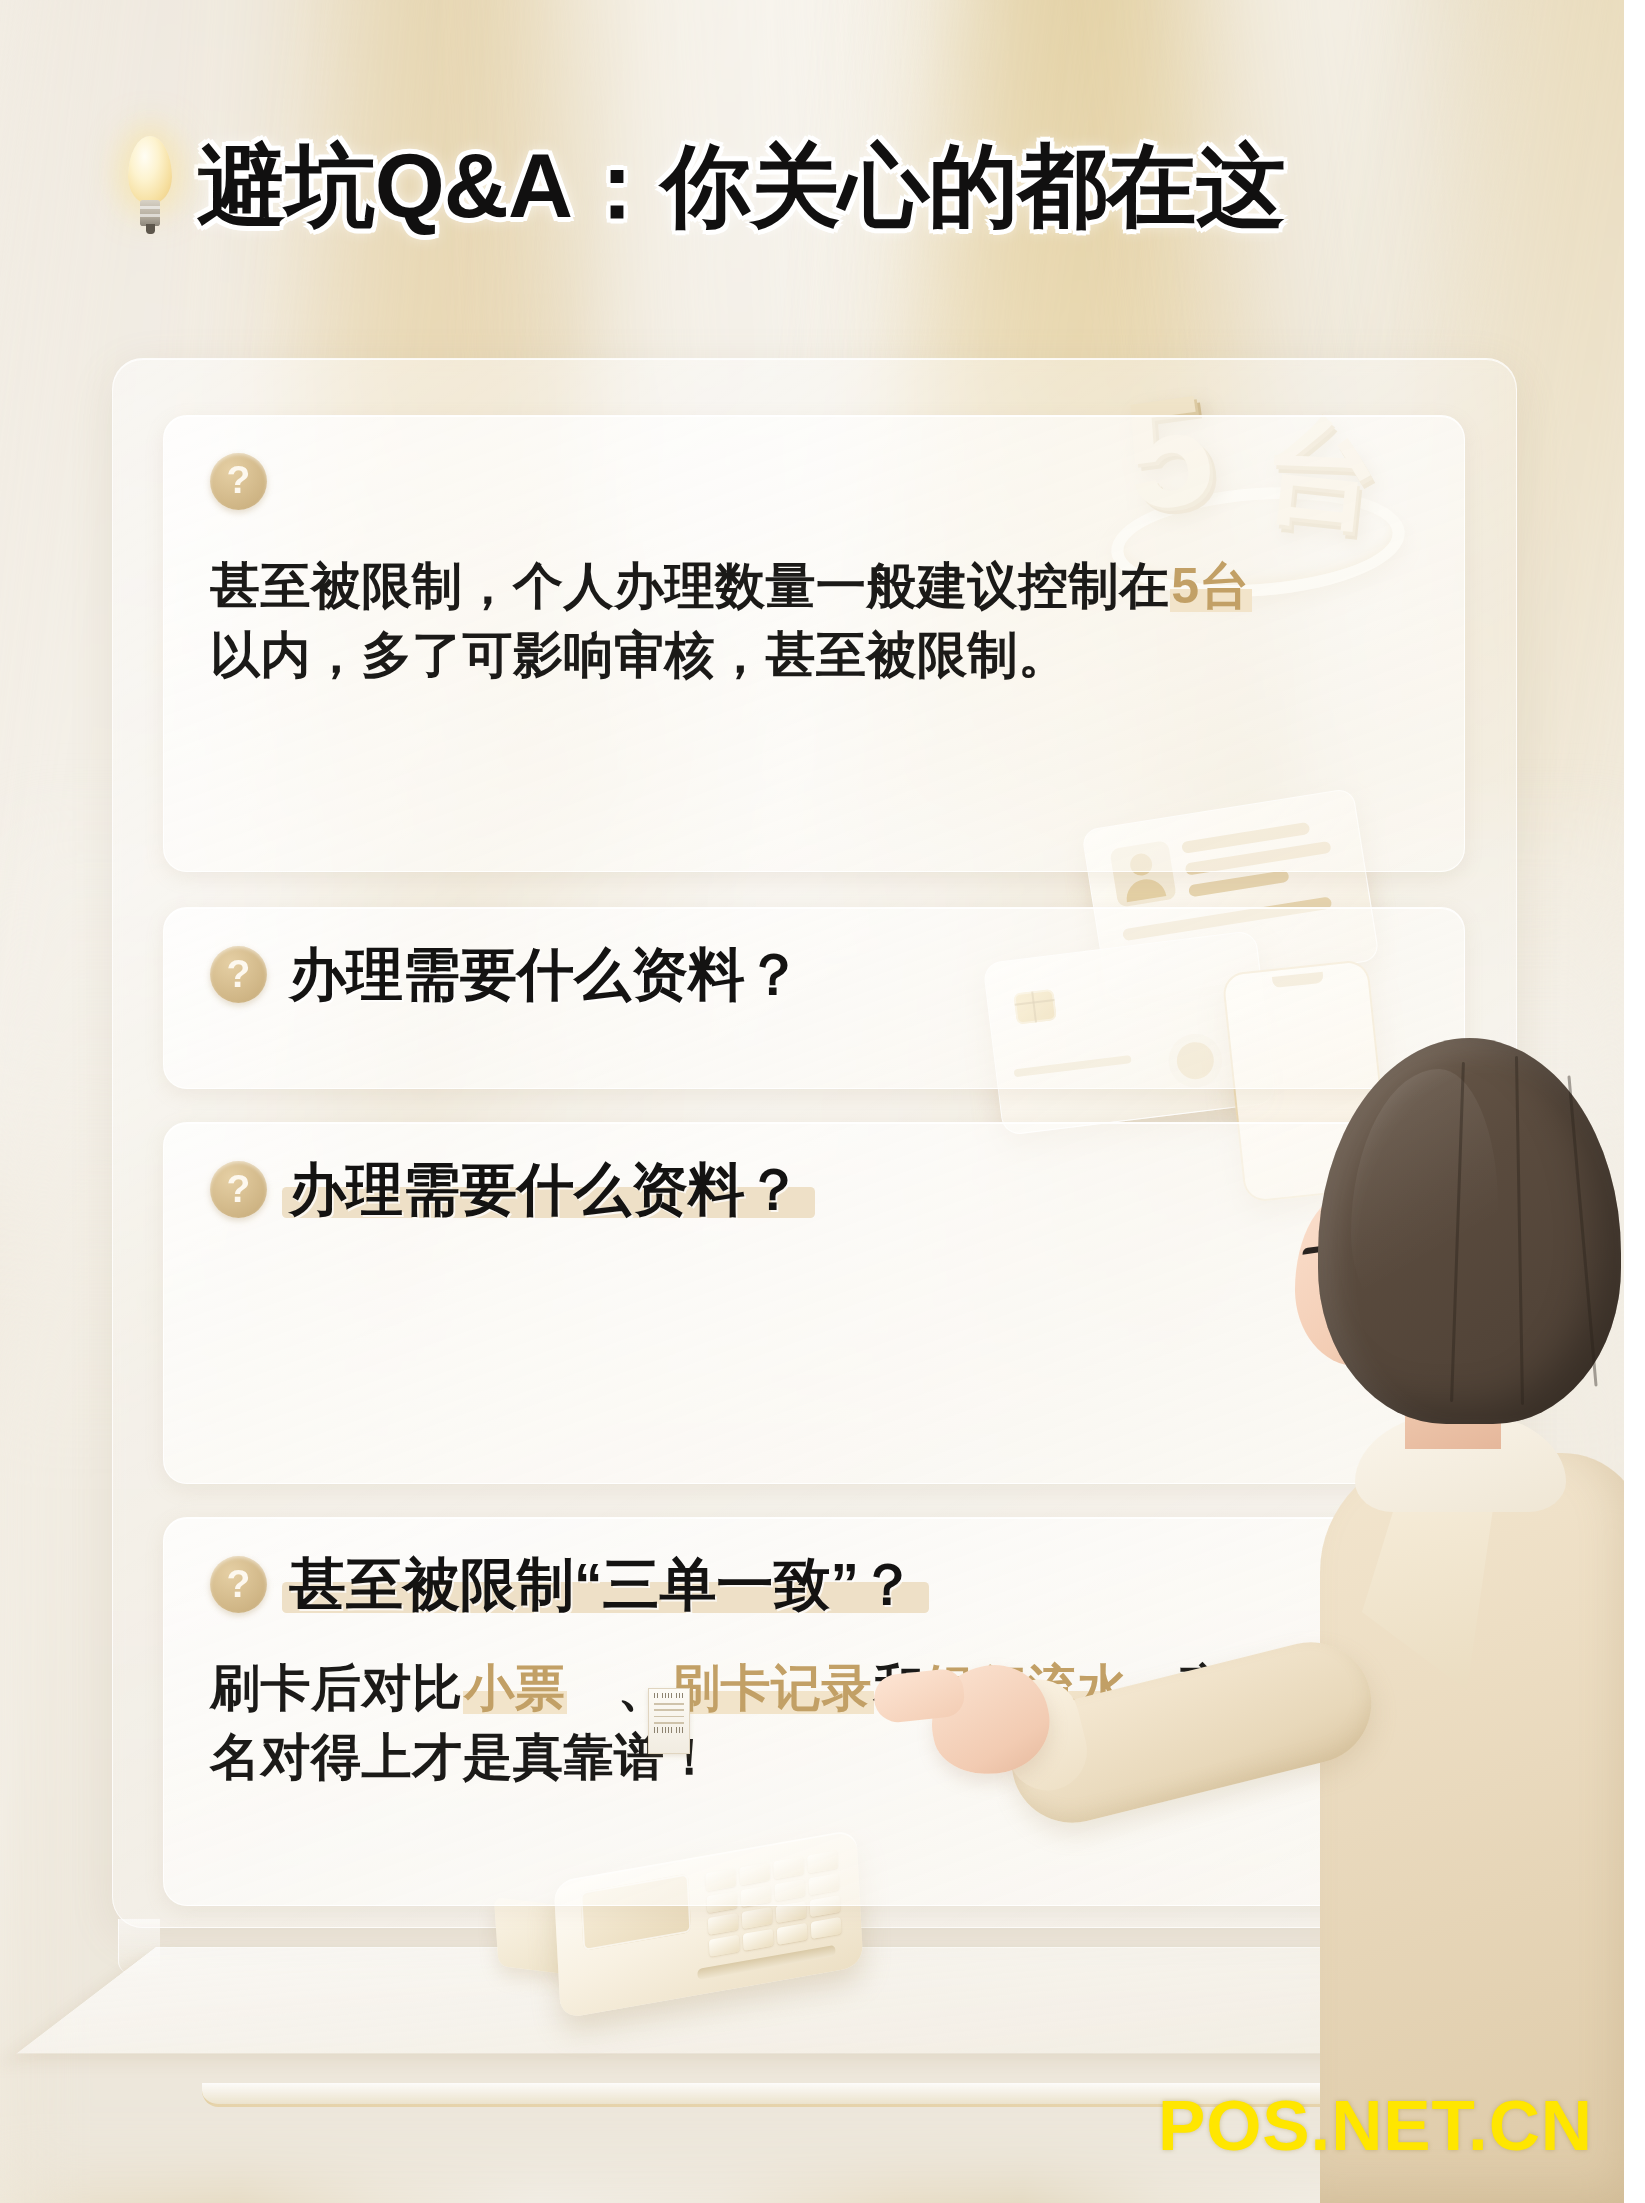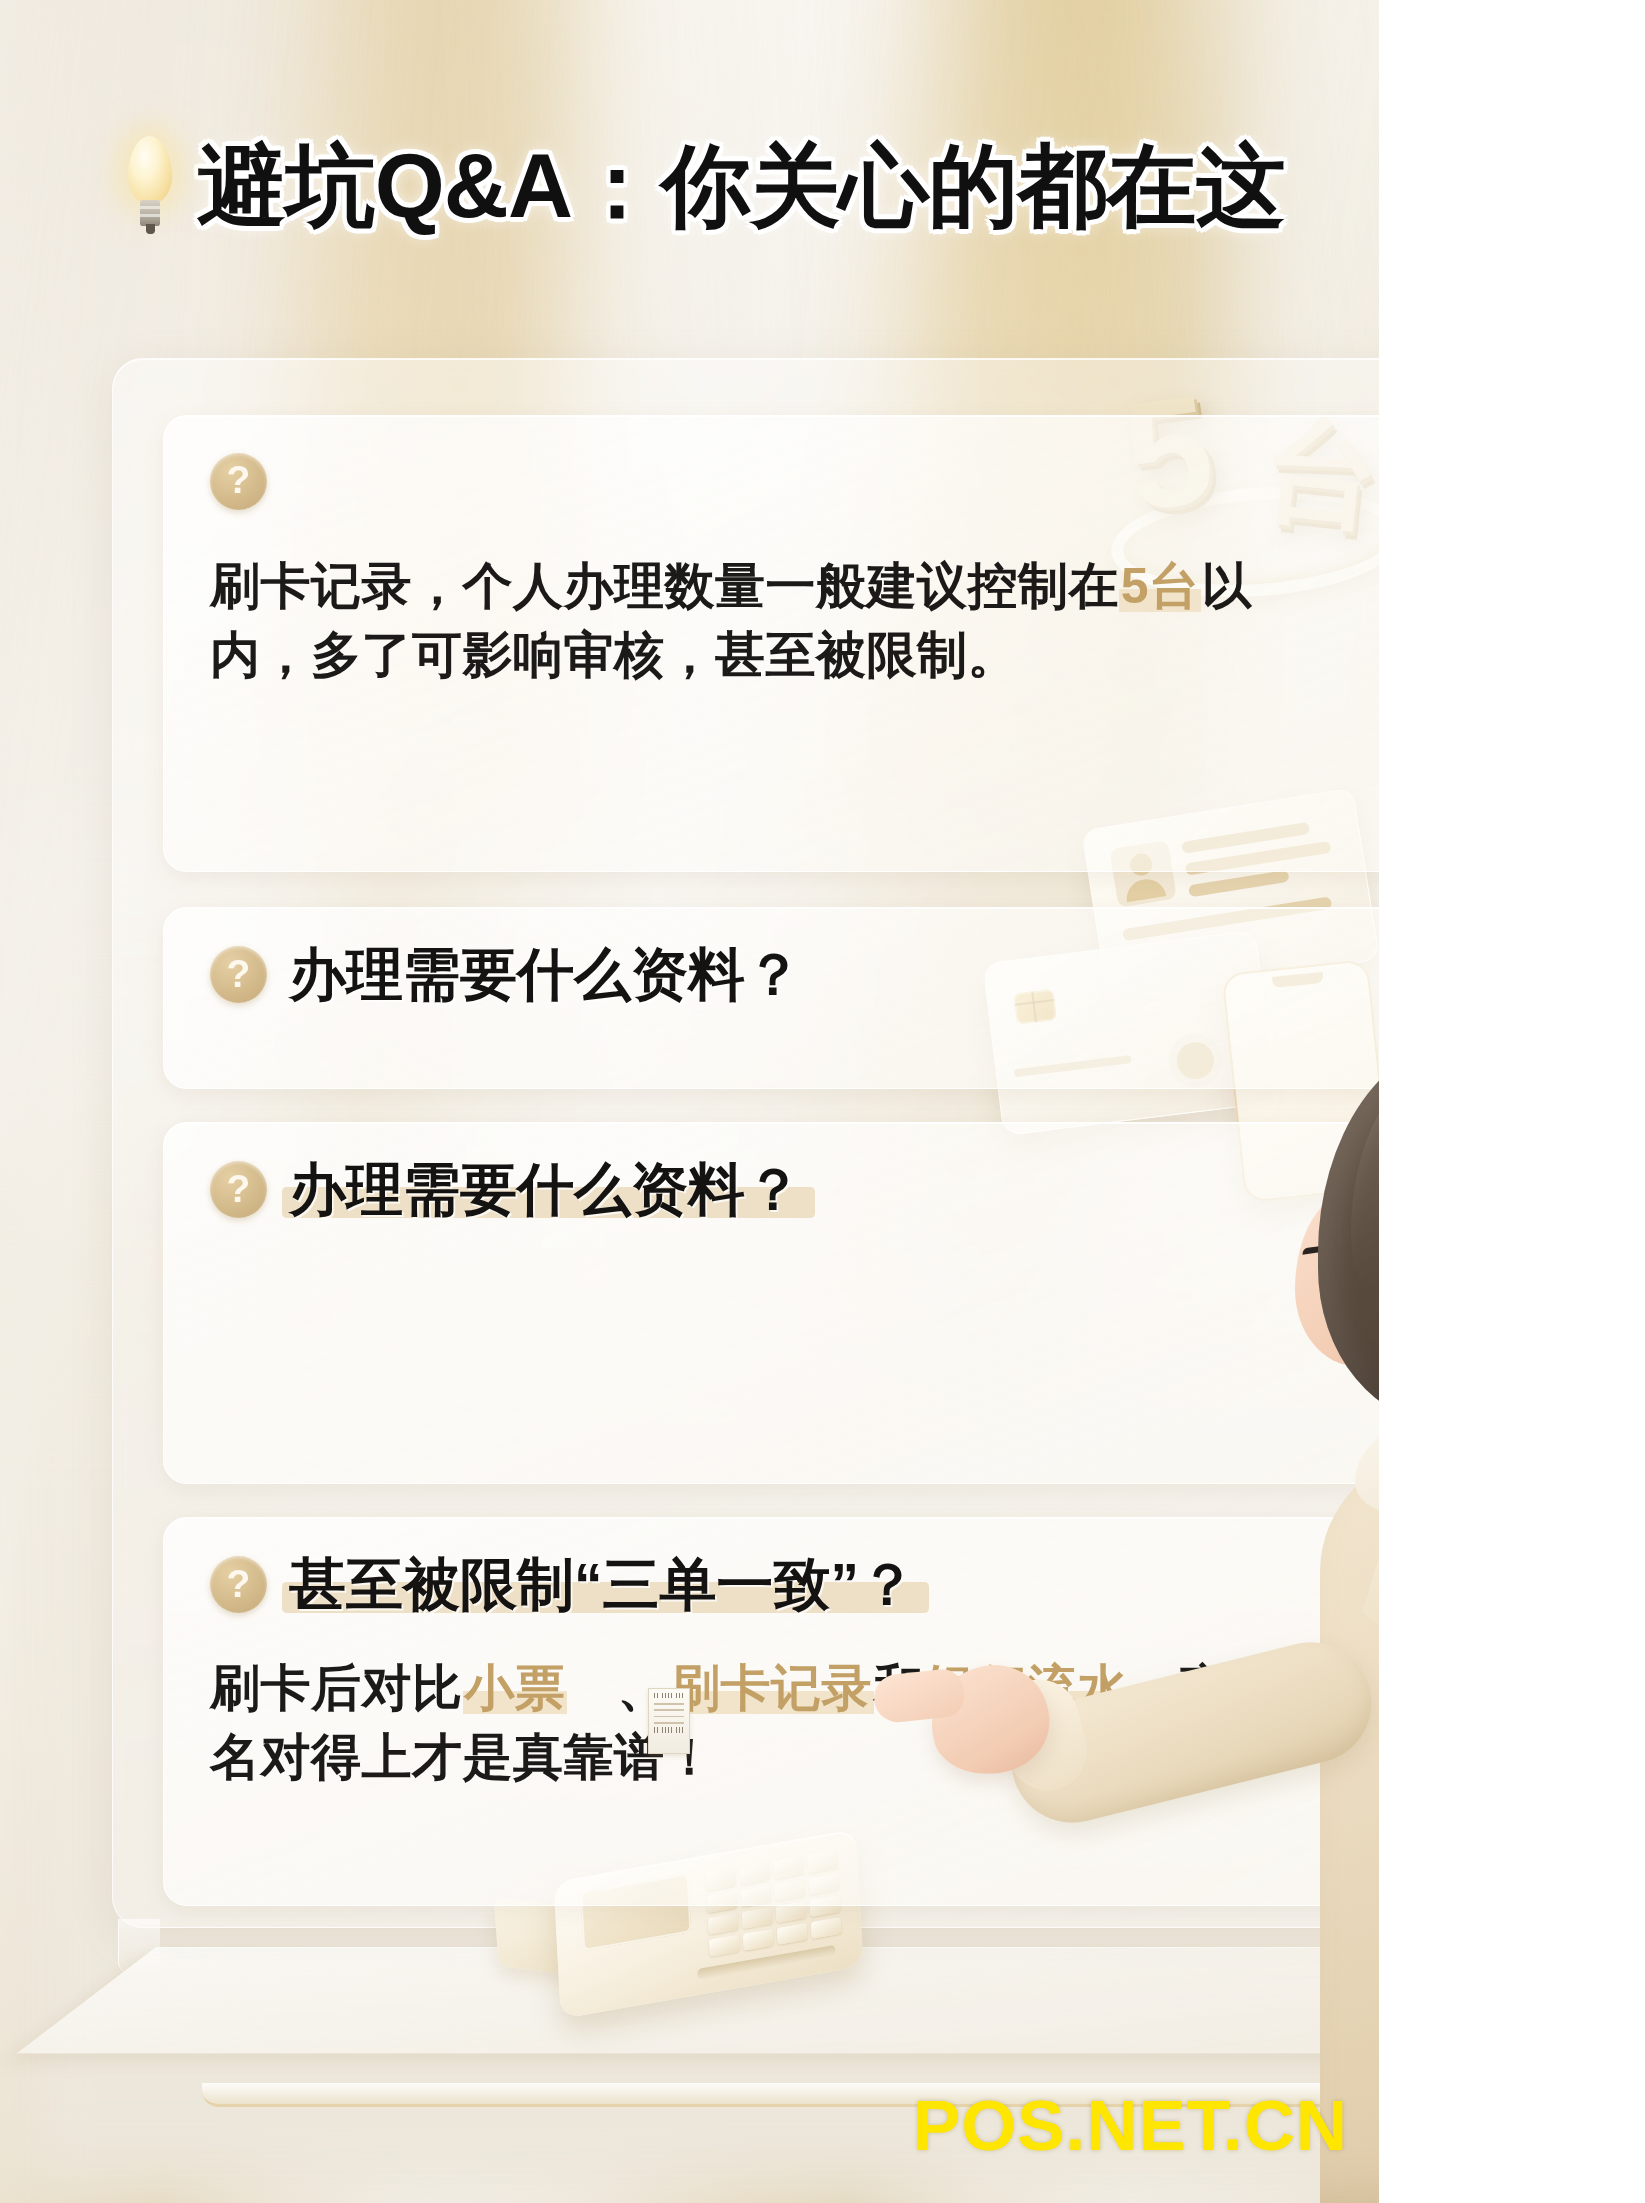--- a/index.html
+++ b/index.html
@@ -5,21 +5,21 @@
   * { margin:0; padding:0; box-sizing:border-box; }
 
   html, body {
     width:1646px; height:2204px;
     overflow:hidden;
     font-family:"Liberation Sans","DejaVu Sans",sans-serif;
   }
 
   
   #poster {
-    position:relative; width:1379px; height:2204px;
+    position:relative; width:1624px; height:2204px;
     background:
       linear-gradient(100deg,
         #f3eee5 0%, #efe8dc 8%, #f6f2ea 16%,
         #e8dcc2 24%, #e2d3b2 31%, #efe7d6 38%,
         #f6f3ed 46%, #f2ece0 55%,
         #e6d7b8 64%, #ded0ae 70%, #efe8d8 77%,
         #f7f4ee 86%, #f1ece2 94%, #ece5d7 100%);
     overflow:hidden;
   }
   .bg-blur {
@@ -425,21 +425,21 @@
     </div>
     <div class="phone">
         <div class="notch"></div>
       </div>
   </div>
 
   <div class="qcard" id="card1">
     <div class="q-head">
       <div class="q-badge">?</div>
     </div>
-    <div class="q-body"><span>刷卡记录，个人办理数量一般建议控制在</span><span class="hl">5台</span><span>以内，多了可影响审核，甚至被限制。</span></div>
+    <div class="q-body"><span>甚至被限制，个人办理数量一般建议控制在</span><span class="hl">5台</span><span>以内，多了可影响审核，甚至被限制。</span></div>
   </div>
 
   <div class="qcard" id="card2">
     <div class="q-head">
       <div class="q-badge">?</div>
       <div class="q-title-wrap">
         <div class="q-title">办理需要什么资料？</div>
       </div>
     </div>
   </div>

